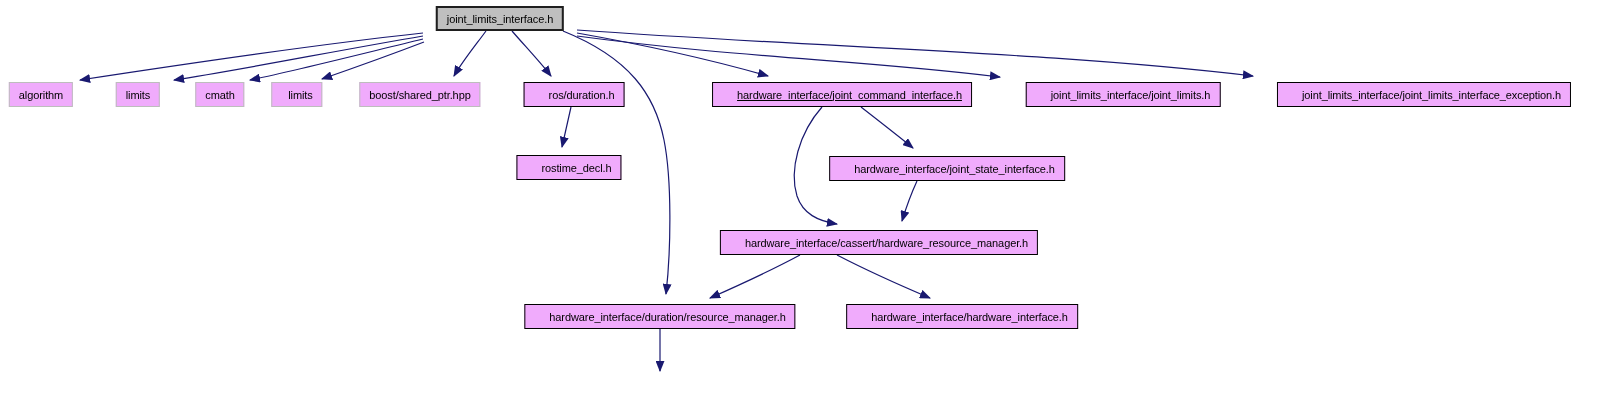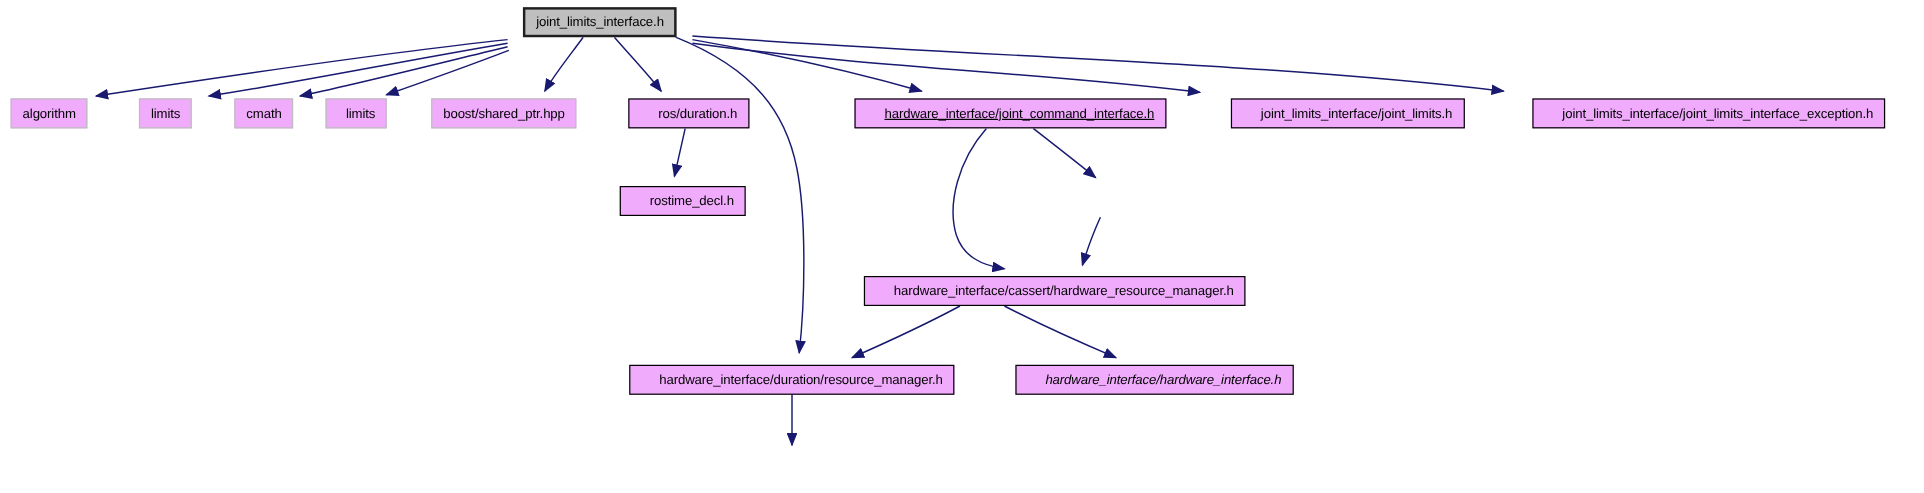--- a/index.html
+++ b/index.html
@@ -84,16 +84,17 @@
     <div class="node external" style="left: 41px; top: 82px;">algorithm</div>
     <div class="node external" style="left: 138px; top: 82px;">limits</div>
     <div class="node external" style="left: 220px; top: 82px;">cmath</div>
     <div class="node external" style="left: 297px; top: 82px; padding-left: 16px;">limits</div>
     <div class="node external" style="left: 420px; top: 82px;">boost/shared_ptr.hpp</div>
     <div class="node linked" style="left: 574px; top: 82px;">ros/duration.h</div>
     <div class="node linked" style="left: 842px; top: 82px; text-decoration: underline;">hardware_interface/joint_command_interface.h</div>
     <div class="node linked" style="left: 1123px; top: 82px;">joint_limits_interface/joint_limits.h</div>
     <div class="node linked" style="left: 1424px; top: 82px;">joint_limits_interface/joint_limits_interface_exception.h</div>
     <div class="node linked" style="left: 569px; top: 155px;">rostime_decl.h</div>
+    <div class="node linked" style="left: 947px; top: 156px;">hardware_interface/joint_state_interface.h</div>
     <div class="node linked" style="left: 879px; top: 230px;">hardware_interface/cassert/hardware_resource_manager.h</div>
     <div class="node linked" style="left: 660px; top: 304px;">hardware_interface/duration/resource_manager.h</div>
-    <div class="node linked" style="left: 962px; top: 304px; font-style: italic;">hardware_interface/hardware_interface.h</div>
+    <div class="node linked" style="left: 962px; top: 304px;">hardware_interface/hardware_interface.h</div>
   </div>
 
 </body></html>

